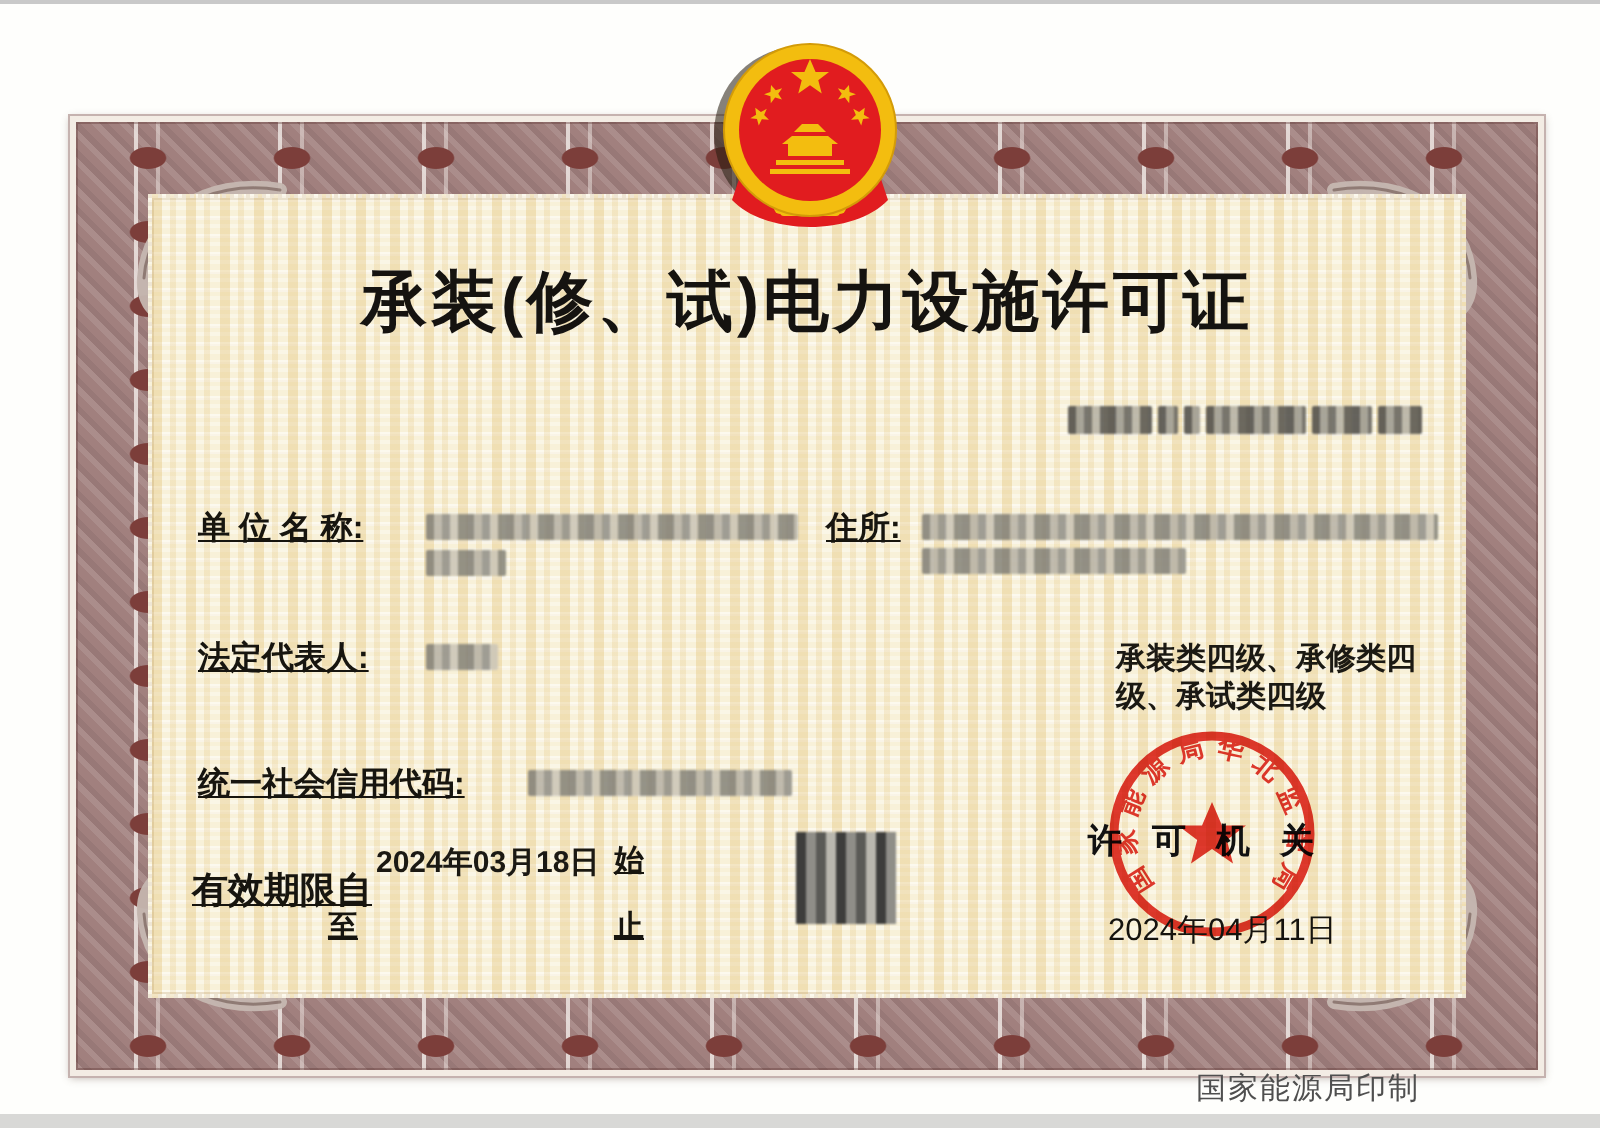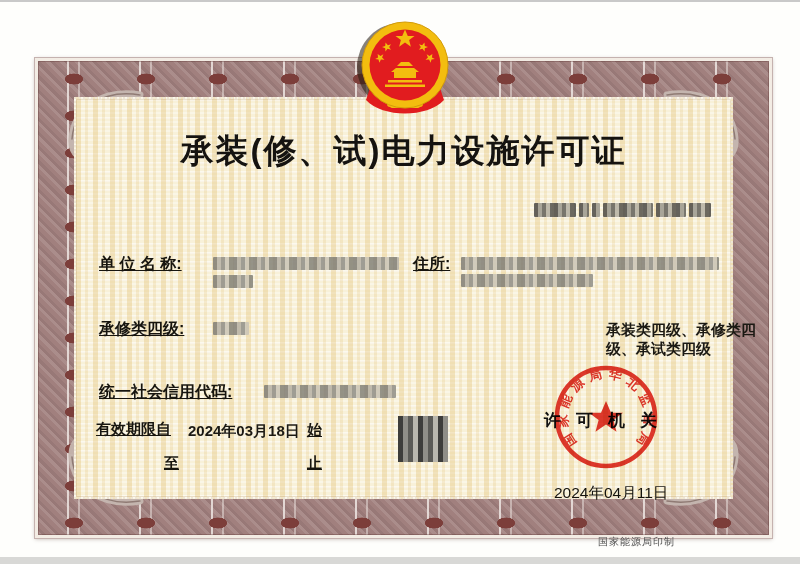--- a/index.html
+++ b/index.html
@@ -35,21 +35,21 @@
   .flourish{position:absolute;width:80px;height:80px;opacity:.95;}
   .fl-tl{left:26px;top:26px;}
   .fl-tr{right:26px;top:26px;transform:scaleX(-1);}
   .fl-bl{left:26px;bottom:26px;transform:scaleY(-1);}
   .fl-br{right:26px;bottom:26px;transform:scale(-1,-1);}
 
   
   .cert-title{position:absolute;top:30px;left:0;right:0;text-align:center;
     font-size:33px;font-weight:900;letter-spacing:2px;color:#151310;}
   .lbl{position:absolute;font-size:16px;font-weight:bold;color:#17150f;white-space:nowrap;text-decoration:underline;}
-  .val-text{position:absolute;font-size:15px;font-weight:600;color:#1b1913;line-height:19px;margin-left:48px;}
+  .val-text{position:absolute;font-size:15px;font-weight:600;color:#1b1913;line-height:19px;}
   .date-text{position:absolute;font-size:15px;color:#1b1913;white-space:nowrap;font-weight:bold;}
 
   
   .px{position:absolute;height:13px;border-radius:1px;filter:blur(.4px);opacity:.9;
     background-image:
       repeating-linear-gradient(90deg,#87847a 0 4px,#bab5a8 4px 8px,#96948c 8px 12px,#cdc7b8 12px 16px,#8b897e 16px 20px),
       repeating-linear-gradient(0deg,rgba(255,255,255,.4) 0 4px,rgba(55,55,50,.3) 4px 8px);}
   .px-dark{background-image:
       repeating-linear-gradient(90deg,#55534e 0 4px,#a09d92 4px 8px,#6b6962 8px 12px,#b8b4a6 12px 16px,#5e5c55 16px 20px),
       repeating-linear-gradient(0deg,rgba(255,255,255,.35) 0 4px,rgba(40,40,36,.35) 4px 8px);}
@@ -58,23 +58,23 @@
 
   .qr{position:absolute;left:322px;top:317px;width:50px;height:46px;filter:blur(.5px);
     background-image:
       repeating-linear-gradient(90deg,#3d3d3b 0 5px,#8f8e88 5px 10px,#5a5a56 10px 15px,#b9b7ae 15px 20px),
       repeating-linear-gradient(0deg,rgba(66,66,62,.9) 0 5px,rgba(0,0,0,0) 5px 10px,rgba(107,106,100,.8) 10px 15px,rgba(0,0,0,0) 15px 20px);}
 
   .authority{position:absolute;left:468px;top:310px;font-size:17px;font-weight:bold;
     letter-spacing:15px;color:#111;white-space:nowrap;}
   .seal{position:absolute;left:474px;top:262px;width:112px;height:112px;
     mix-blend-mode:multiply;opacity:.93;}
-  .seal-date{position:absolute;left:478px;top:356px;font-size:15.5px;color:#15130e;white-space:nowrap;margin-top:28px;}
+  .seal-date{position:absolute;left:478px;top:356px;font-size:15.5px;color:#15130e;white-space:nowrap;}
 
-  .print-note{position:absolute;left:598px;top:535px;font-size:10px;letter-spacing:1px;color:#4f4f4f;text-align:center;}
+  .print-note{position:absolute;left:598px;top:535px;font-size:15px;letter-spacing:1px;color:#4f4f4f;text-align:center;}
   .emblem{position:absolute;left:357px;top:19px;width:96px;height:101px;}
 </style>
 </head>
 <body>
 
 <div class="page">
   <div class="scan-top-line"></div>
 
   <div class="cert">
 
@@ -119,28 +119,28 @@
         <span class="px px-dark" style="width:22px"></span>
       </div>
 
       <div class="lbl" style="left:23px;top:155px">单 位 名 称:</div>
       <div class="px" style="left:137px;top:158px;width:186px"></div>
       <div class="px" style="left:137px;top:176px;width:40px"></div>
       <div class="lbl" style="left:337px;top:155px">住所:</div>
       <div class="px" style="left:385px;top:158px;width:258px"></div>
       <div class="px" style="left:385px;top:175px;width:132px"></div>
 
-      <div class="lbl" style="left:23px;top:220px">承修类四级:</div>
+      <div class="lbl" style="left:23px;top:220px">法定代表人:</div>
       <div class="px" style="left:137px;top:223px;width:36px"></div>
       <div class="val-text" style="left:482px;top:221px;width:170px">承装类四级、承修类四级、承试类四级</div>
 
       <div class="lbl" style="left:23px;top:283px">统一社会信用代码:</div>
       <div class="px" style="left:188px;top:286px;width:132px"></div>
 
-      <div class="lbl" style="left:20px;top:321px;font-size:15px">有效期限自</div>
+      <div class="lbl" style="left:20px;top:334px;font-size:18px">有效期限自</div>
       <div class="date-text" style="left:112px;top:323px">2024年03月18日</div>
       <div class="lbl" style="left:231px;top:322px;font-size:15px">始</div>
       <div class="lbl" style="left:88px;top:355px;font-size:15px">至</div>
       <div class="lbl" style="left:231px;top:355px;font-size:15px">止</div>
 
       <div class="qr"></div>
 
       <div class="authority">许可机关</div>
 
       <svg class="seal" viewBox="0 0 112 112">

